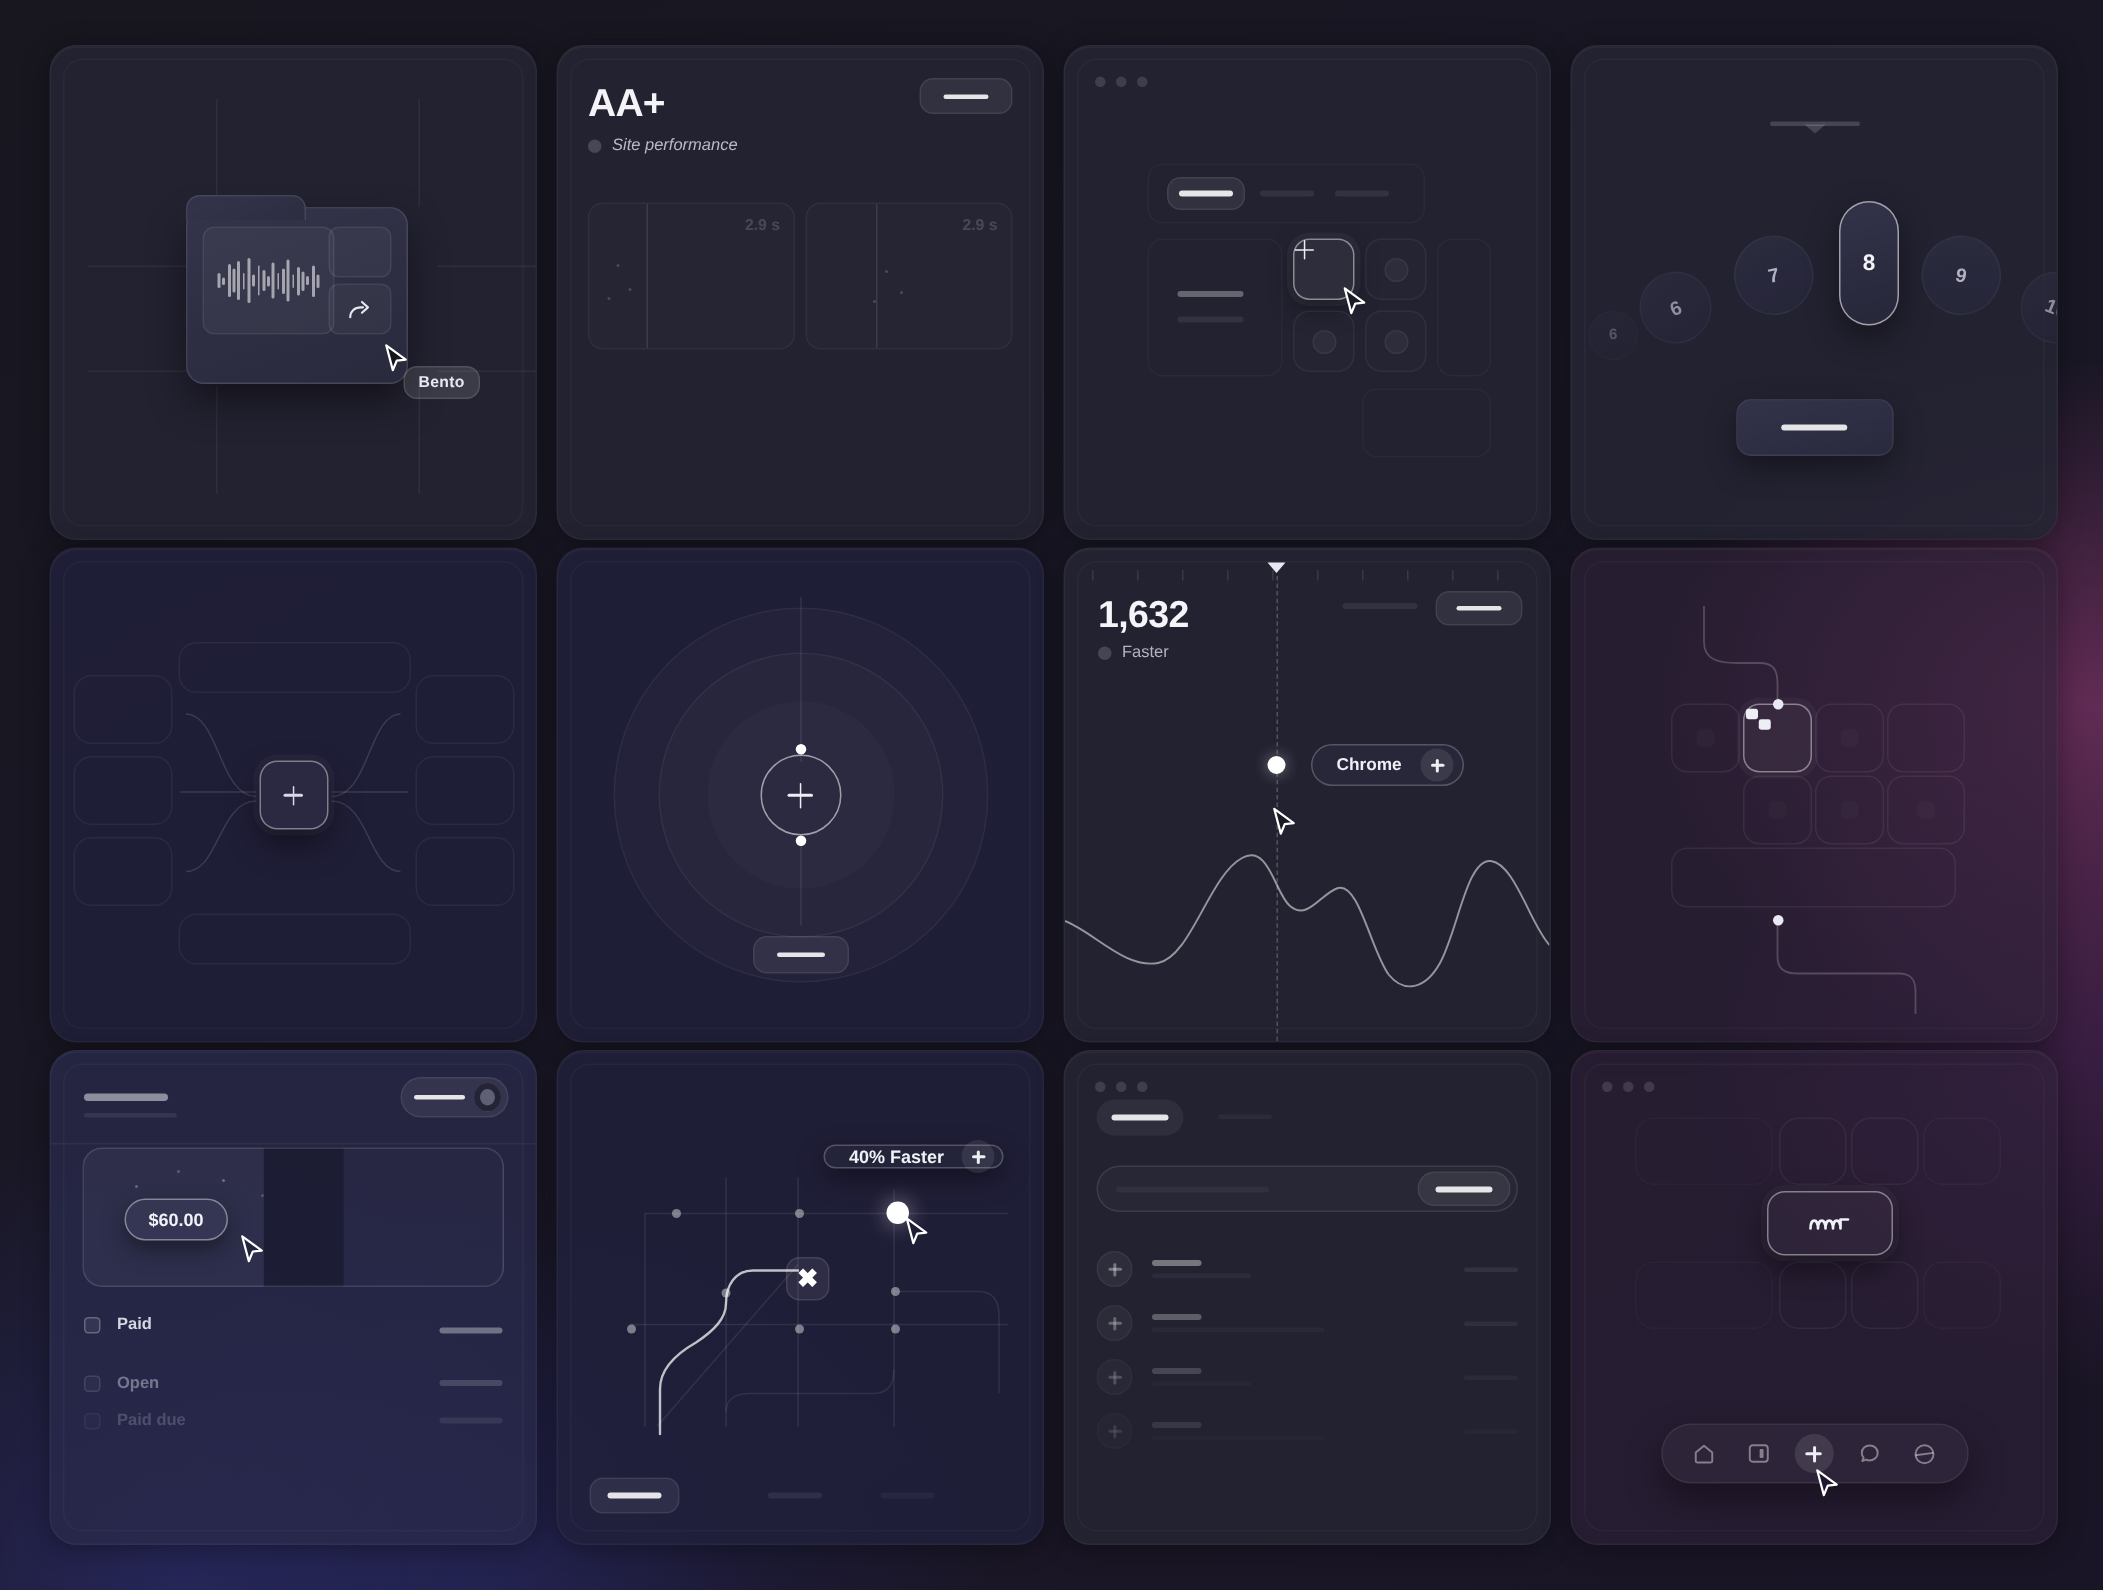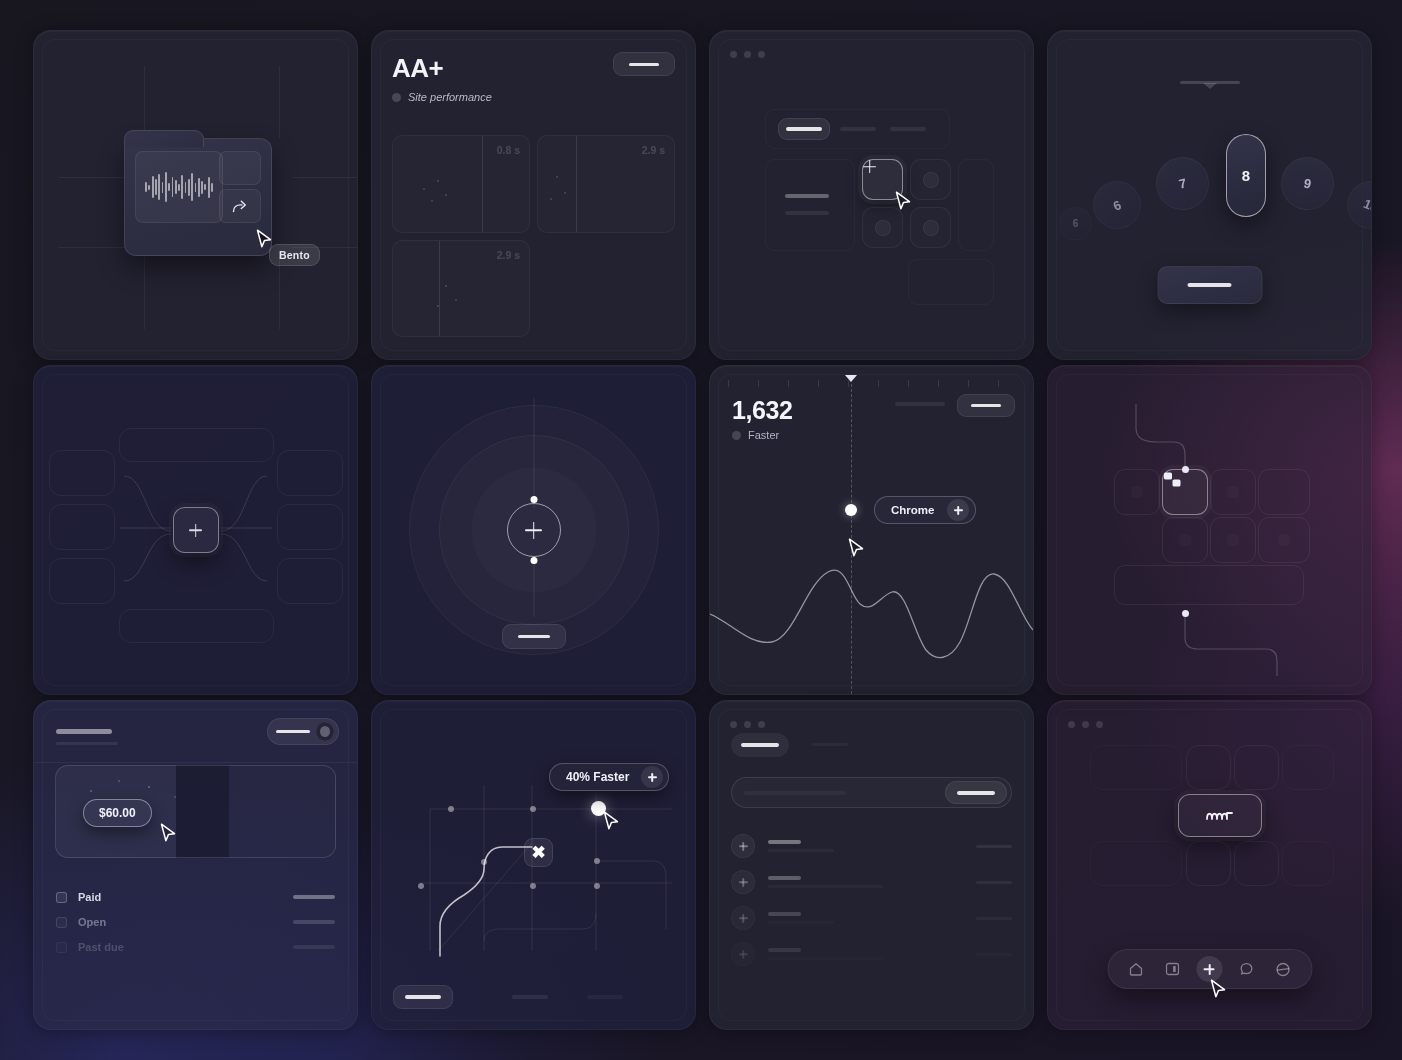--- a/index.html
+++ b/index.html
@@ -252,21 +252,21 @@
     color:#f1f1f8; font-size:12px; font-weight:700;
     box-shadow: 0 6px 16px rgba(0,0,0,0.4);
   }
   .c9 .srow { position:absolute; left:22px; right:22px; display:flex; align-items:center; gap:11px; }
   .c9 .chk { width:11px; height:11px; border-radius:3px; border:1px solid rgba(255,255,255,0.25); background: rgba(255,255,255,0.07); }
   .c9 .slabel { font-size:11px; color:#d6d7e4; font-weight:600; }
   .c9 .sline { margin-left:auto; width:42px; height:4px; border-radius:2px; background: rgba(255,255,255,0.35); }
 
   
   .c10 .badge {
-    position:absolute; left:177px; top:62px; height:28px; padding:0 5px 0 16px;
+    position:absolute; left:177px; top:62px; height:16px; padding:0 5px 0 16px;
     border-radius:16px; border:1px solid rgba(255,255,255,0.22);
     background: rgba(36,36,58,0.85);
     display:flex; align-items:center; gap:12px;
     box-shadow: 0 6px 18px rgba(0,0,0,0.45);
   }
   .c10 .badge b { color:#f0f0f7; font-size:12px; font-weight:600; }
   .c10 .badge .mini { width:22px; height:22px; border-radius:50%; background: rgba(255,255,255,0.09); display:flex; align-items:center; justify-content:center; }
   .c10 .node { position:absolute; width:6px; height:6px; border-radius:50%; background: rgba(255,255,255,0.42); }
   .c10 .node.big { width:15px; height:15px; background:#fff; box-shadow:0 0 14px rgba(255,255,255,0.45); }
   .c10 .star {
@@ -386,30 +386,20 @@
       <div class="aa-sub">
         <i class="ring"></i>
         <span>Site performance</span>
       </div>
       <div class="pillbtn aa-head-btn">
         <div class="bar bright" style="width:30px;height:3px;"></div>
       </div>
 
       <div class="perf-grid">
         <div class="perf-cell">
-          <div class="split" style="right:34%;"></div>
-          <div class="dotfield">
-            <i style="left:30px;top:52px"></i>
-              <i style="left:44px;top:44px"></i>
-              <i style="left:38px;top:64px"></i>
-            <i style="left:52px;top:58px"></i>
-          </div>
-          <div class="perf-val off">0.8 s</div>
-        </div>
-        <div class="perf-cell">
           <div class="split" style="left:28%;"></div>
           <div class="dotfield">
             <i style="left:18px;top:40px"></i>
               <i style="left:26px;top:56px"></i>
               <i style="left:12px;top:62px"></i>
           </div>
           <div class="perf-val off">2.9 s</div>
         </div>
         <div class="perf-cell">
           <div class="split" style="left:34%;"></div>
@@ -628,33 +618,33 @@
           <i style="position:absolute;left:118px;top:30px;width:2px;height:2px;border-radius:50%;background:rgba(255,255,255,0.18)"></i>
         </div>
         <div class="amount">$60.00</div>
       </div>
       <div class="cursor" style="left:126px;top:122px;">
         <svg width="17" height="21" viewBox="0 0 17 21">
             <path d="M1.5 1.2l13 9.5-6 .7-2.6 6.4z" fill="#23243c" stroke="#fff" stroke-width="1.5" stroke-linejoin="round"></path>
           </svg>
       </div>
 
-      <div class="srow" style="top:190px;">
+      <div class="srow" style="top:176px;align-items:flex-end;">
         <span class="chk"></span>
         <span class="slabel">Paid</span>
         <span class="sline"></span>
       </div>
       <div class="srow" style="top:215px;opacity:0.45;">
         <span class="chk"></span>
         <span class="slabel">Open</span>
         <span class="sline"></span>
       </div>
       <div class="srow" style="top:240px;opacity:0.22;">
         <span class="chk"></span>
-        <span class="slabel">Past due</span>
+        <span class="slabel">Paid due</span>
         <span class="sline"></span>
       </div>
     </div>
 
     <div class="card c10 tint-blue2">
       <div class="inner-border"></div>
 
       <svg style="position:absolute;inset:0;" width="323" height="328">
         <g stroke="rgba(255,255,255,0.085)" stroke-width="1" fill="none">
           <path d="M58 108 L 300 108"></path>

